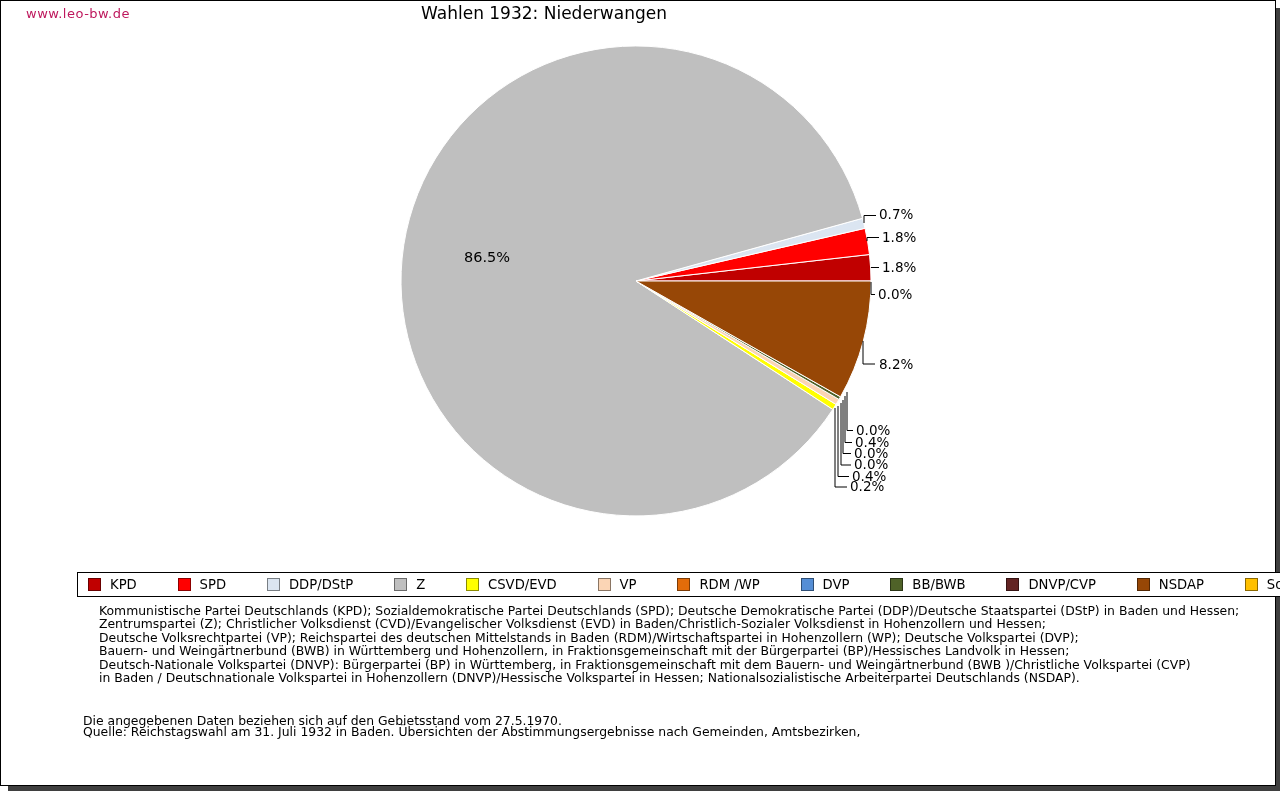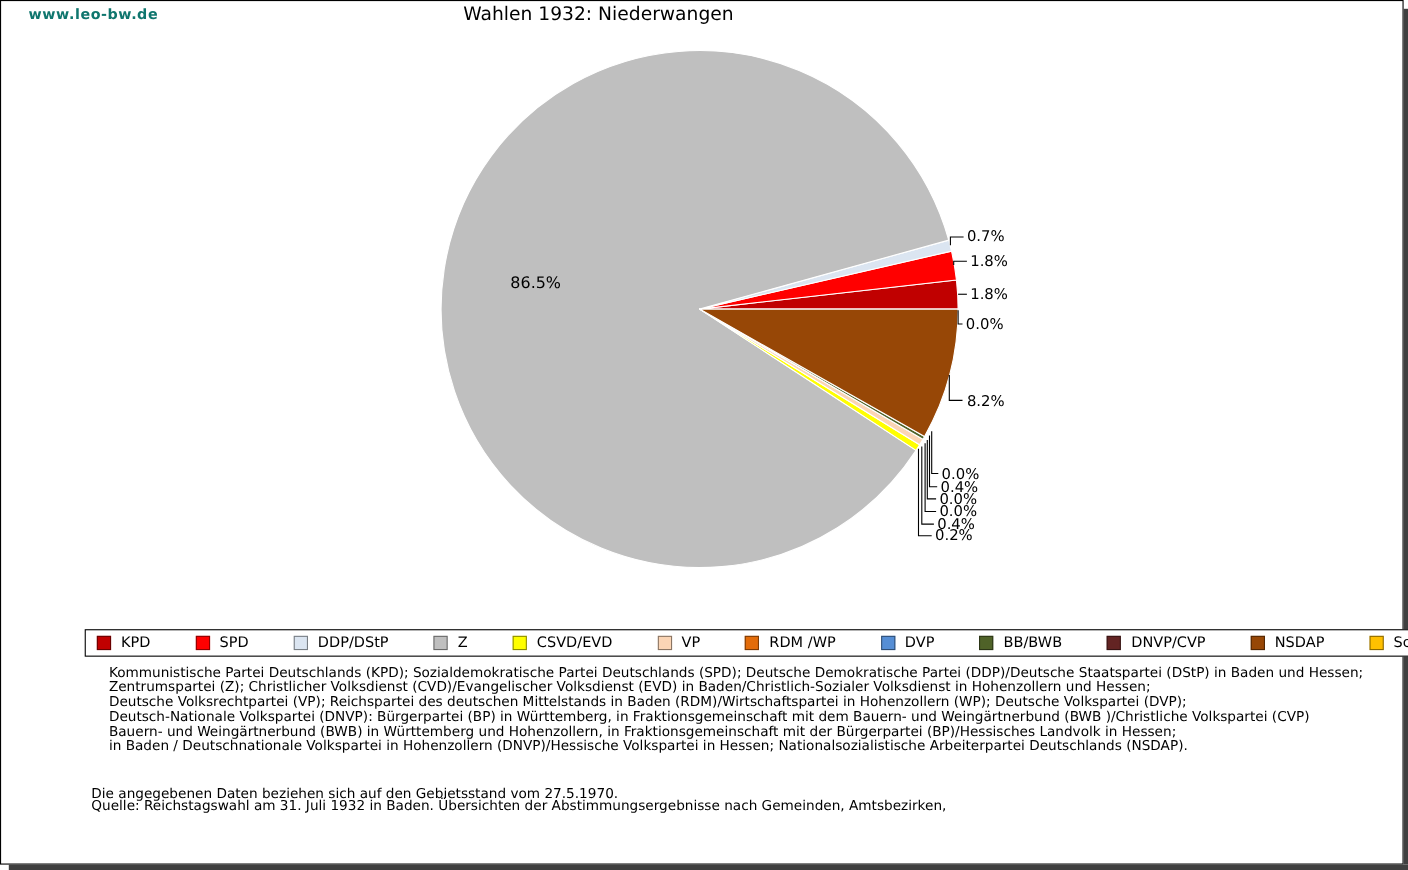--- a/index.html
+++ b/index.html
@@ -3,21 +3,21 @@
 <meta charset="utf-8">
 <style>
   html,body{margin:0;padding:0;}
   body{
     width:1280px;height:791px;background:#fff;position:relative;overflow:hidden;
     font-family:"DejaVu Sans","Liberation Sans",sans-serif;color:#000;
   }
   .frame{position:absolute;left:0;top:0;width:1276px;height:786px;border:1px solid #000;box-sizing:border-box;background:#fff;}
   .shadow-right{position:absolute;left:1276px;top:8px;width:4px;height:778px;background:#3f3f3f;}
   .shadow-bottom{position:absolute;left:8px;top:786px;width:1272px;height:5px;background:#3f3f3f;}
-  .watermark{position:absolute;left:26px;top:6px;font-size:13px;color:#0f766e;letter-spacing:0.5px;font-weight:bold;}
+  .watermark{position:absolute;left:26px;top:6px;font-size:13px;color:#be185d;letter-spacing:0.5px;}
   .chart-title{position:absolute;left:0;top:3px;width:1088px;text-align:center;font-size:17px;color:#000;}
   #pie-svg{position:absolute;left:0;top:0;}
   #pie-svg text{font-family:"DejaVu Sans","Liberation Sans",sans-serif;fill:#000;}
   .legend{
     position:absolute;left:77px;top:572px;width:1258px;height:25px;border:1px solid #000;
     box-sizing:border-box;display:flex;align-items:center;justify-content:space-between;
     padding:0 10px;background:#fff;
   }
   .legend-item{display:flex;align-items:center;gap:9px;font-size:13.2px;white-space:nowrap;}
   .swatch{width:13px;height:13px;border:1px solid rgba(0,0,0,0.45);box-sizing:border-box;flex:0 0 auto;}
@@ -118,20 +118,20 @@
     <div class="legend-item">
       <span class="swatch" style="background: rgb(255, 192, 0);"></span>
       <span>Sonstige</span>
     </div>
   </div>
 
 <div class="footnotes">
     <div>Kommunistische Partei Deutschlands (KPD); Sozialdemokratische Partei Deutschlands (SPD); Deutsche Demokratische Partei (DDP)/Deutsche Staatspartei (DStP) in Baden und Hessen;</div>
     <div>Zentrumspartei (Z); Christlicher Volksdienst (CVD)/Evangelischer Volksdienst (EVD) in Baden/Christlich-Sozialer Volksdienst in Hohenzollern und Hessen;</div>
     <div>Deutsche Volksrechtpartei (VP); Reichspartei des deutschen Mittelstands in Baden (RDM)/Wirtschaftspartei in Hohenzollern (WP); Deutsche Volkspartei (DVP);</div>
+    <div>Bauern- und Weingärtnerbund (BWB) in Württemberg und Hohenzollern, in Fraktionsgemeinschaft mit der Bürgerpartei (BP)/Hessisches Landvolk in Hessen;</div>
     <div>Deutsch-Nationale Volkspartei (DNVP): Bürgerpartei (BP) in Württemberg, in Fraktionsgemeinschaft mit dem Bauern- und Weingärtnerbund (BWB )/Christliche Volkspartei (CVP)</div>
-    <div>Bauern- und Weingärtnerbund (BWB) in Württemberg und Hohenzollern, in Fraktionsgemeinschaft mit der Bürgerpartei (BP)/Hessisches Landvolk in Hessen;</div>
     <div>in Baden / Deutschnationale Volkspartei in Hohenzollern (DNVP)/Hessische Volkspartei in Hessen; Nationalsozialistische Arbeiterpartei Deutschlands (NSDAP).</div>
   </div>
 <div class="note">Die angegebenen Daten beziehen sich auf den Gebietsstand vom 27.5.1970.</div>
 <div class="sources">
     <div>Quelle: Reichstagswahl am 31. Juli 1932 in Baden. Übersichten der Abstimmungsergebnisse nach Gemeinden, Amtsbezirken,</div>
   </div>
 
 </body></html>

